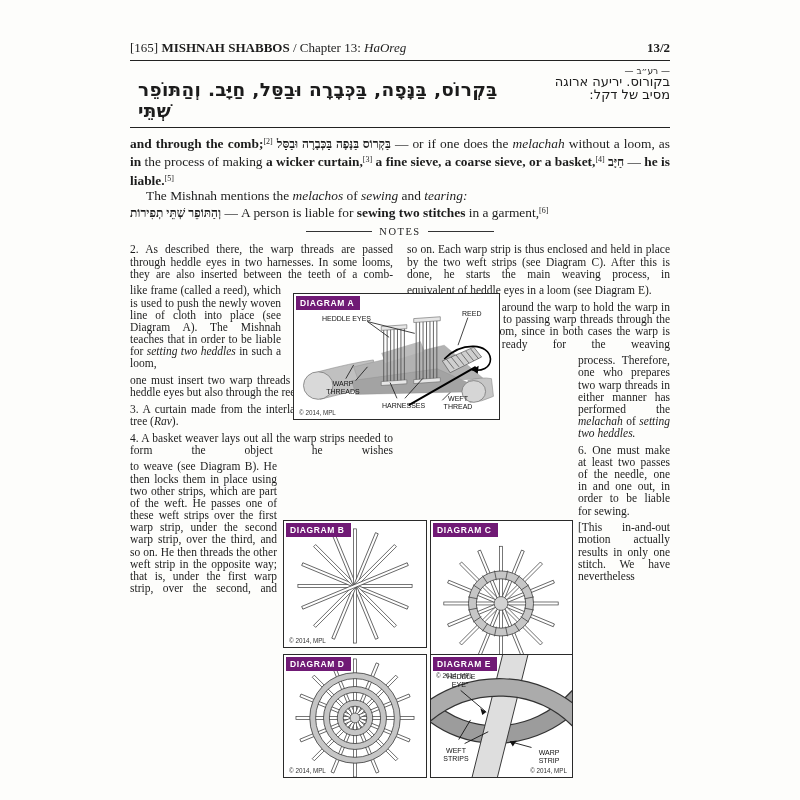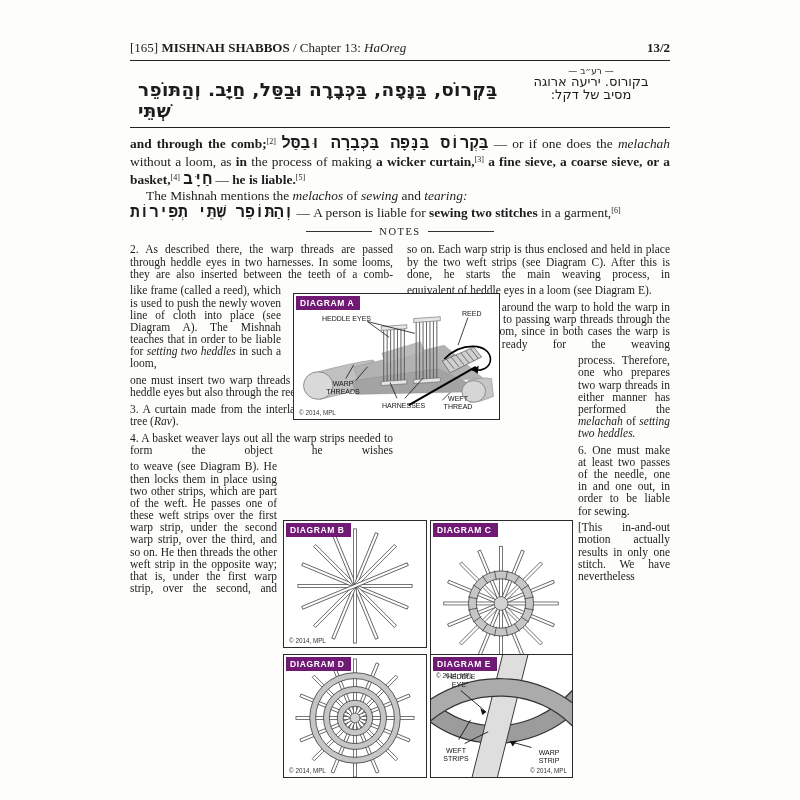--- a/index.html
+++ b/index.html
@@ -11,31 +11,31 @@
   .hdr { display:flex; justify-content:space-between; align-items:flex-end;
          font-size:13px; padding-bottom:4px; border-bottom:1.4px solid #222; }
   .hdr .bold { font-weight:bold; }
   .hdr .ital { font-style:italic; }
   .hdr-left span { white-space:pre; }
 
   
   .heb-sec { display:flex; flex-direction:row; border-bottom:1px solid #222; padding:4px 0 6px; min-height:58px; }
   .heb-main { flex:1; direction:rtl; text-align:left; padding-top:14px; padding-left:8px;
               font-family:"DejaVu Sans", sans-serif; font-weight:bold; font-size:18.5px; letter-spacing:0.3px; }
-  .rav { width:158px; direction:rtl; text-align:center; font-family:"DejaVu Sans", sans-serif; }
+  .rav { width:158px; direction:rtl; text-align:right; font-family:"DejaVu Sans", sans-serif; }
   .rav-hdr { font-size:9px; margin-top:1px; }
   .rav-line { font-size:13px; line-height:12.5px; }
 
   
   .trans { padding:6px 0 2px; font-size:13.4px; line-height:15.3px; text-align:justify; }
   .trans p.indent { text-indent:16px; }
   .b { font-weight:bold; }
   .i { font-style:italic; }
   .sup { font-size:8px; vertical-align:4px; letter-spacing:0; }
-  .he { font-family:Liberation Mono, monospace; font-weight:bold; font-size:16px; }
+  .he { font-family:Liberation Serif, serif; font-weight:bold; font-size:12px; }
 
   
   .notes-divider { display:flex; align-items:center; justify-content:center; gap:7px;
                    font-size:10.5px; letter-spacing:1.5px; margin:3px 0 4px; }
   .ndash { width:66px; border-top:1px solid #333; height:0; }
 
   
   .notes { position:relative; height:552px; font-size:11.5px; line-height:12.15px; text-align:justify; }
   .ncol { position:absolute; top:2px; width:263px; }
   .ncol-left { left:0; }

